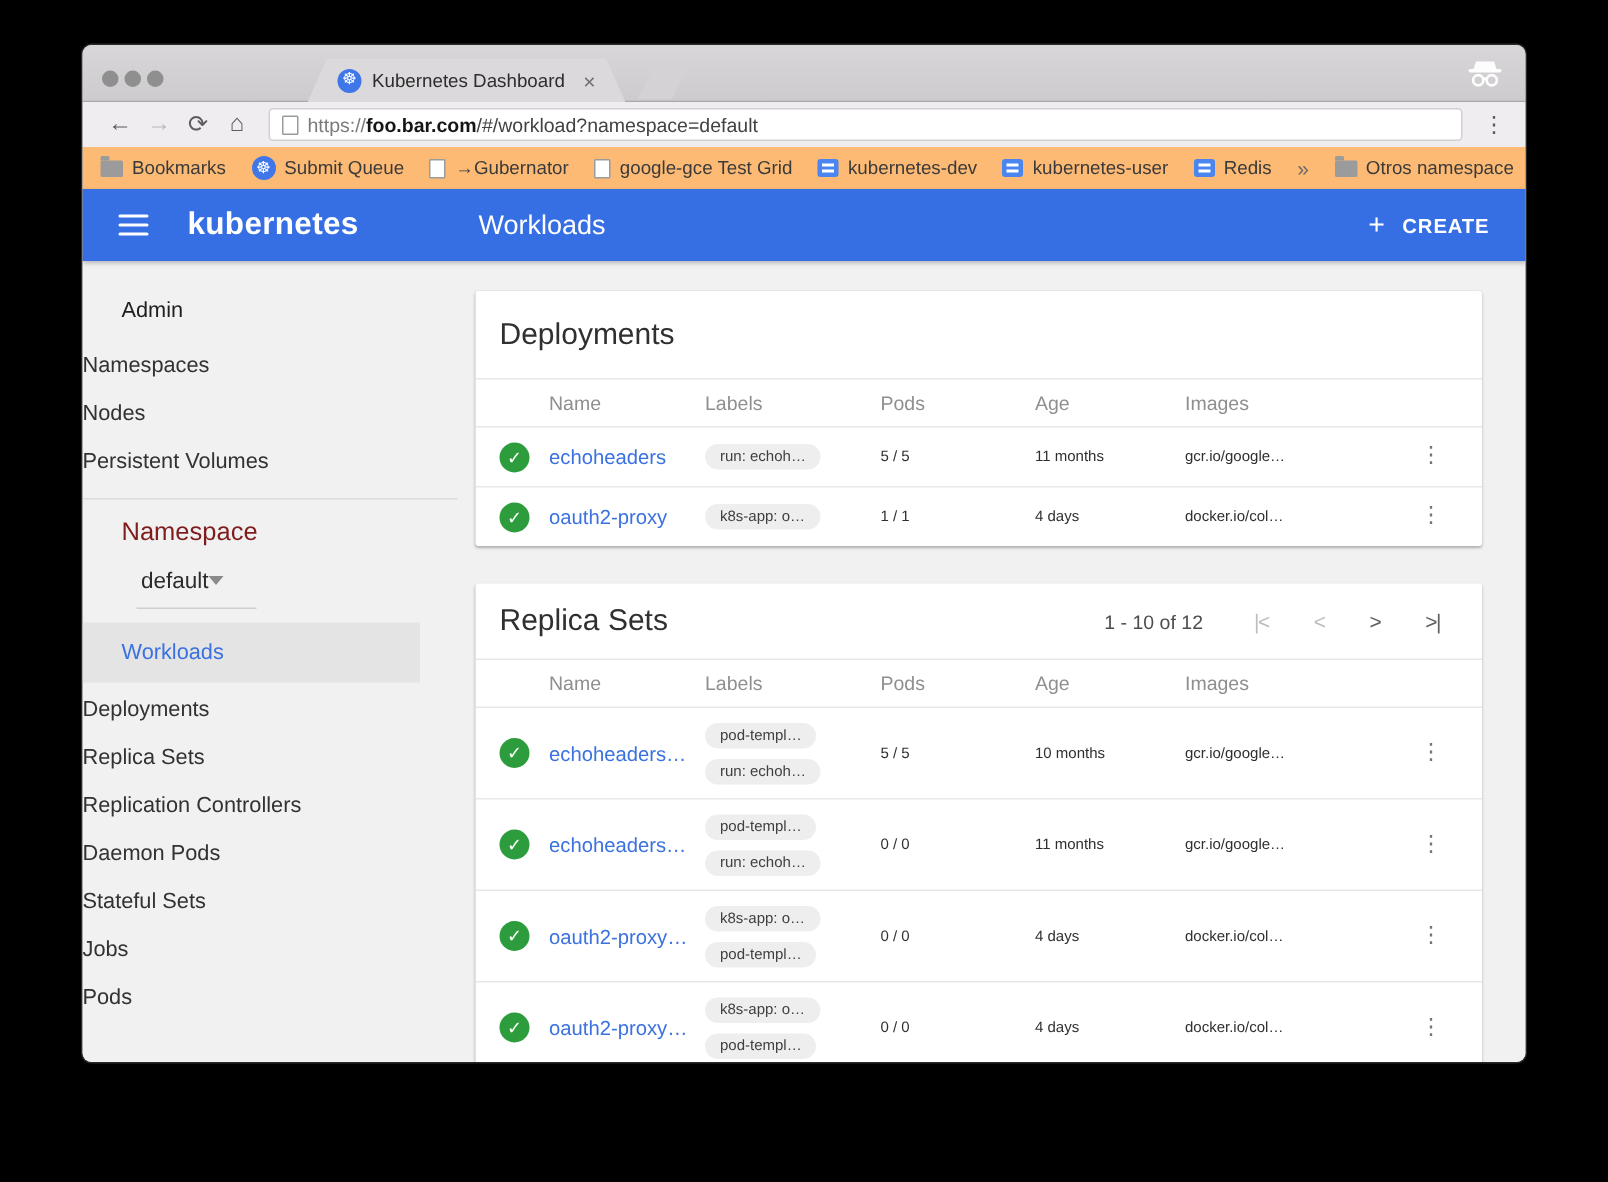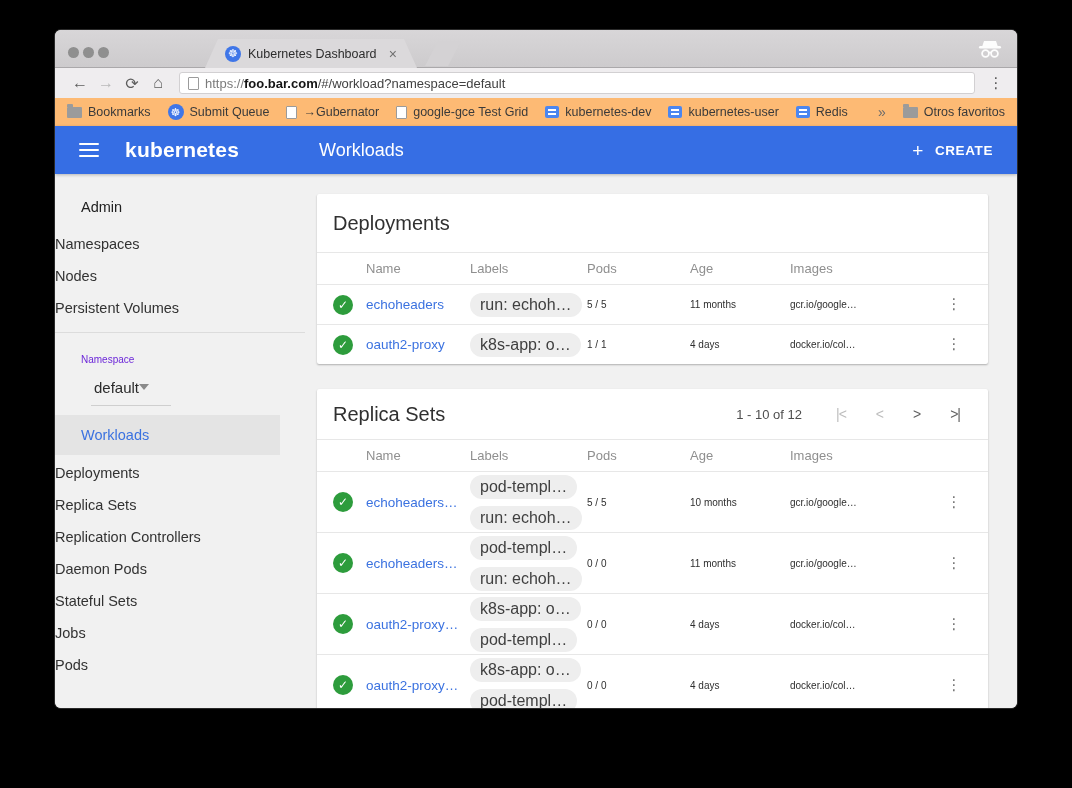--- a/index.html
+++ b/index.html
@@ -64,21 +64,21 @@
                 font-weight:bold; letter-spacing:.6px; }
   .create-btn .plus { font-size:19px; font-weight:normal; line-height:1; }
 
   .content { flex:1; display:flex; overflow:hidden; background:#f1f1f1; }
 
   
   .sidebar { flex:none; width:250px; padding-top:16px; font-size:14.5px; color:#333; overflow:hidden; }
   .sb-admin { height:34px; display:flex; align-items:center; padding-left:26px; color:#212121; }
   .sb-item { height:32px; display:flex; align-items:center; color:#323232; }
   .sb-divider { border:none; border-top:1px solid #dcdcdc; margin:8px 0 0 0; }
-  .ns-label { height:36px; display:flex; align-items:flex-end; padding:0 0 4px 26px; font-size:10px; color:#6d28d9; }
+  .ns-label { height:36px; display:flex; align-items:flex-end; padding:0 0 4px 26px; font-size:17px; color:#7f1d1d; }
   .ns-select { height:36px; display:flex; align-items:center; padding-left:39px; font-size:15px; color:#2b2b2b; }
   .caret-down { width:0; height:0; border-left:5px solid transparent; border-right:5px solid transparent;
                 border-top:6px solid #8a8a8a; }
   .ns-underline { width:80px; margin-left:36px; border:none; border-top:1px solid #cfcfcf; }
   .sb-selected { margin-top:9px; height:40px; width:225px; background:var(--selected-bg,#e4e4e4);
                  display:flex; align-items:center; padding-left:26px; color:var(--link-blue,#3b72e0); }
   .sb-sub { margin-top:2px; }
 
   
   .main { flex:1; padding:20px 29px 0 12px; overflow:hidden; }
@@ -95,21 +95,21 @@
           align-items:center; padding:0 16px; border-top:1px solid #e7e7e7; }
   .thead { height:32px; font-size:13px; color:#8f8f8f; }
   .deploy-row { height:40px; }
   .rs-row { height:61px; }
   .cell { font-size:10px; color:#2f2f2f; white-space:nowrap; overflow:hidden; }
   .status-ok { width:20px; height:20px; border-radius:50%; background:var(--status-green,#2d9c3c);
                color:#fff; display:flex; align-items:center; justify-content:center;
                font-size:12px; font-weight:bold; }
   .name-link { color:var(--link-blue,#3b72e0); font-size:13.5px; text-decoration:none; white-space:nowrap; overflow:hidden; }
   .chips { display:flex; flex-direction:column; gap:7px; align-items:flex-start; }
-  .chip { background:var(--chip-bg,#eee); border-radius:12px; padding:3px 10px; font-size:16px;
+  .chip { background:var(--chip-bg,#eee); border-radius:12px; padding:3px 10px; font-size:10px;
           color:#3f3f3f; white-space:nowrap; }
   .row-kebab { font-size:15px; color:#757575; text-align:center; justify-self:center; letter-spacing:0; line-height:.45; }
 </style>
 </head>
 <body>
 
 <div id="canvas">
   <div id="window">
 
     <div class="titlebar">
@@ -170,21 +170,21 @@
         </div>
         <div class="bm">
           <span class="ic-chat"></span>
           <span>Redis</span>
         </div>
         <div class="bm push-right">
           <span class="bm-overflow">»</span>
         </div>
         <div class="bm">
           <span class="ic-folder"></span>
-          <span>Otros favoritos</span>
+          <span>Otros namespace</span>
         </div>
       </div>
 
     <div class="appbar">
       <div class="hamburger">
           <span></span>
           <span></span>
           <span></span>
         </div>
       <span class="brand">kubernetes</span>

